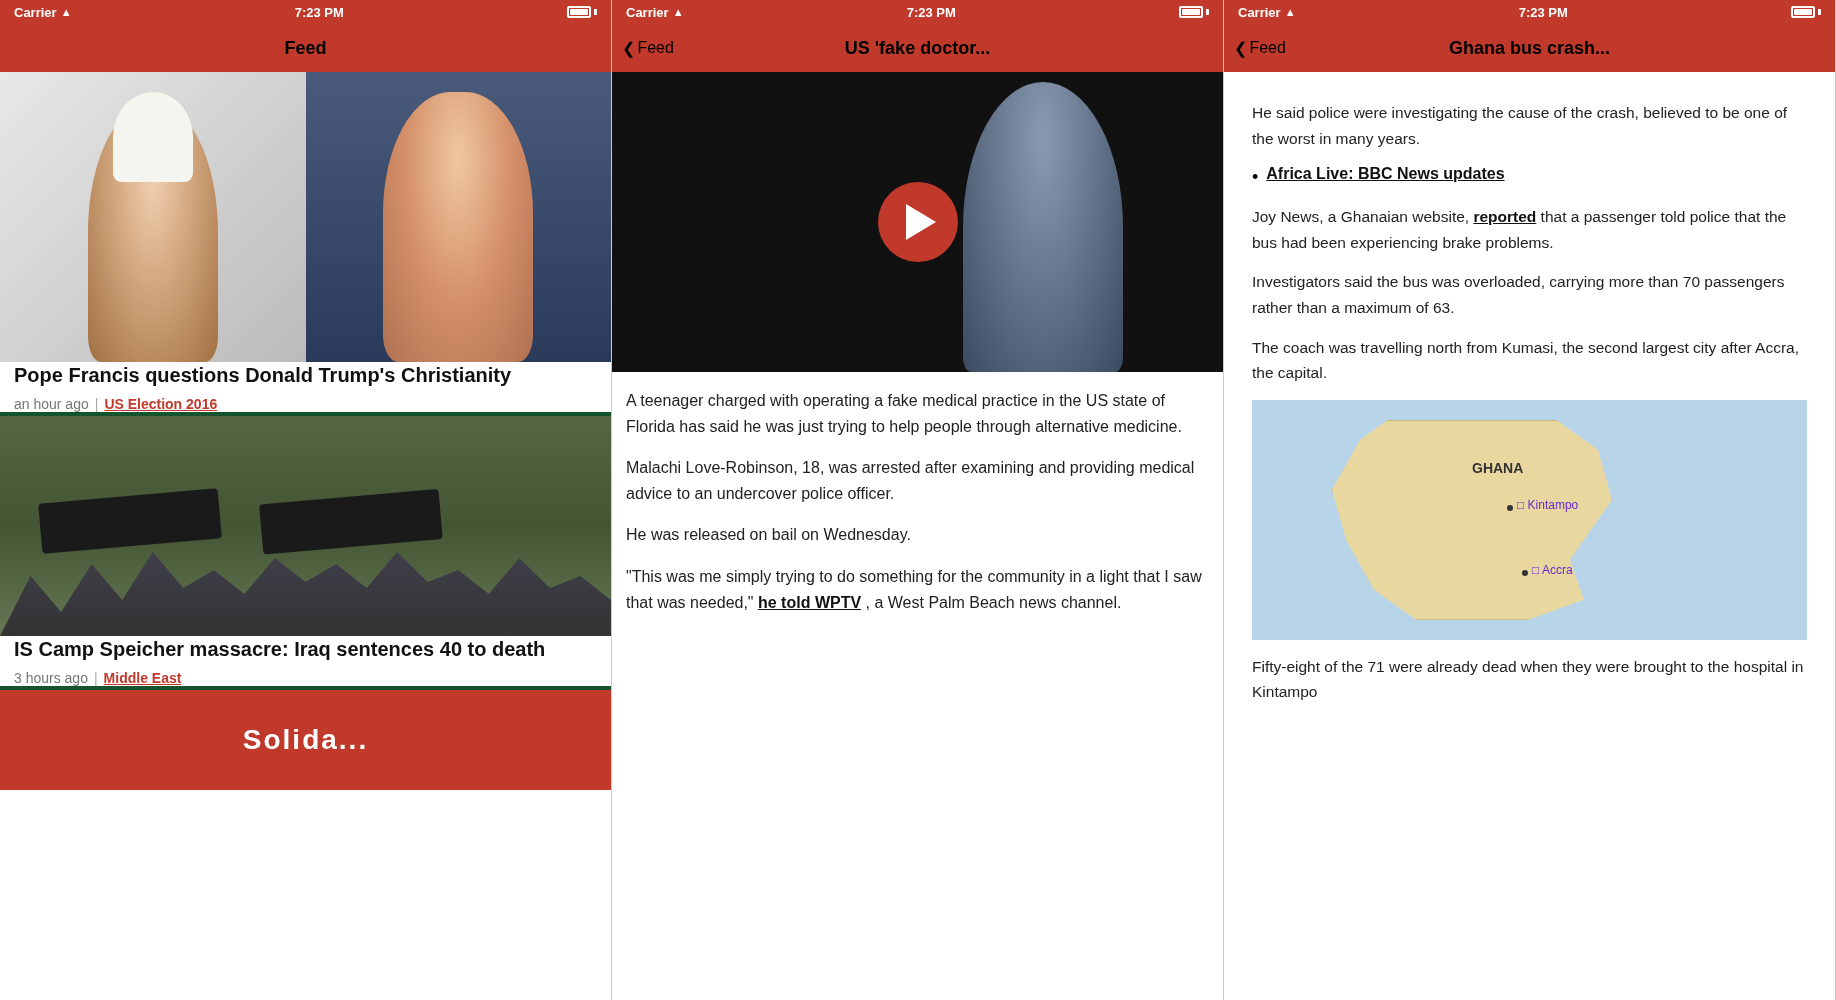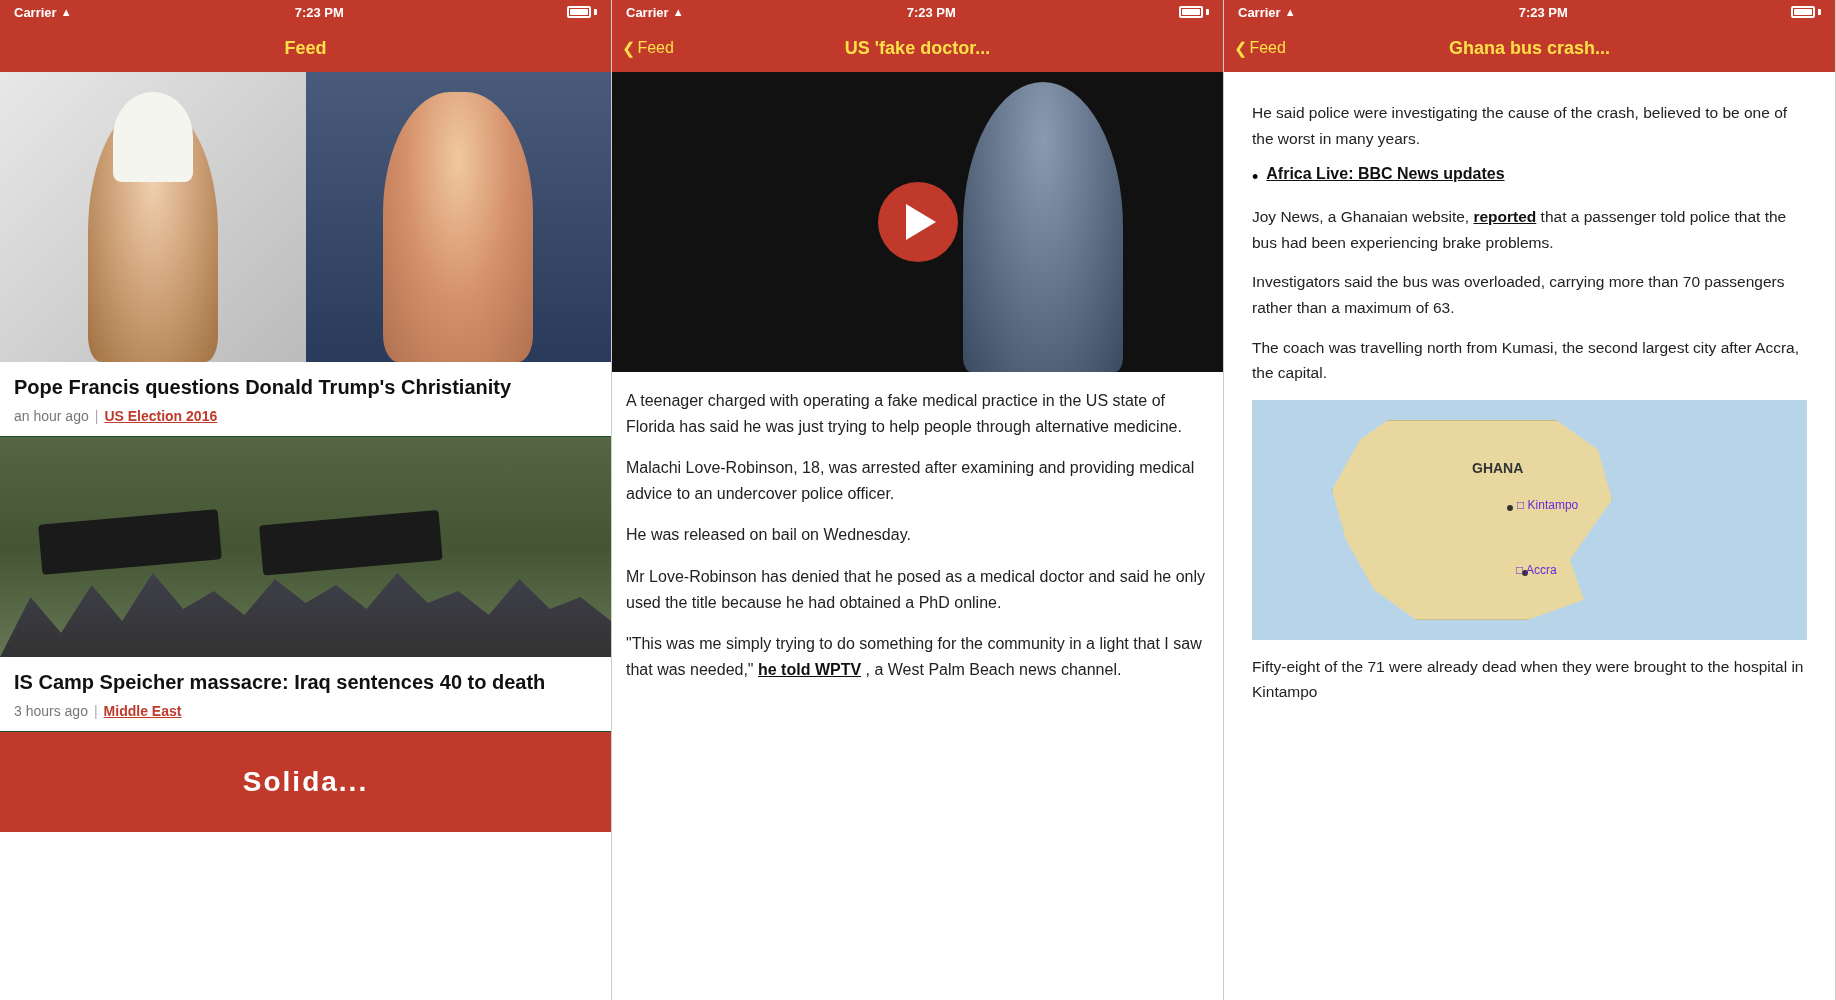--- a/index.html
+++ b/index.html
@@ -59,21 +59,21 @@
       border-radius: 0 1px 1px 0;
       display: inline-block;
       margin-left: 1px;
       vertical-align: middle;
     }
     .wifi-icon { font-size: 11px; }
 
     
     .nav-bar {
       background: #c0392b;
-      color: #fde047;
+      color: #000000;
       display: flex;
       align-items: center;
       justify-content: center;
       padding: 10px 14px;
       font-size: 18px;
       font-weight: 700;
       height: 48px;
       position: relative;
     }
     .nav-bar .back-btn {
@@ -148,22 +148,22 @@
       position: absolute;
       bottom: 0; left: 50%;
       transform: translateX(-50%);
       width: 150px;
       height: 270px;
       background: radial-gradient(ellipse at 50% 25%, #f0c8a0 0%, #d4906a 50%, #b07050 100%);
       border-radius: 45% 45% 10% 10%;
     }
 
     .news-item {
-      padding: 12px 14px;
-      border-bottom: 1px solid #14532d;
+      padding: 0 14px;
+      border-bottom: 4px solid #14532d;
     }
     .news-item h2 {
       font-size: 20px;
       font-weight: 700;
       color: #111;
       line-height: 1.3;
       margin-bottom: 8px;
     }
     .news-meta {
       font-size: 14px;
@@ -431,21 +431,20 @@
   <div class="content scroll-content">
 
     <div class="video-thumbnail">
       <div class="play-button"></div>
     </div>
 
     <div class="article-body">
       <p>A teenager charged with operating a fake medical practice in the US state of Florida has said he was just trying to help people through alternative medicine.</p>
       <p>Malachi Love-Robinson, 18, was arrested after examining and providing medical advice to an undercover police officer.</p>
       <p>He was released on bail on Wednesday.</p>
-      <p>Mr Love-Robinson has denied that he posed as a medical doctor and said he only used the title because he had obtained a PhD online.</p>
       <p>
         <span>"This was me simply trying to do something for the community in a light that I saw that was needed,"</span>
         <span class="article-link">he told WPTV</span>
         <span>, a West Palm Beach news channel.</span>
       </p>
     </div>
   </div>
 </div>
 
 <div class="phone-panel ghana-panel">
@@ -485,19 +484,19 @@
 
       <p class="article-text">Investigators said the bus was overloaded, carrying more than 70 passengers rather than a maximum of 63.</p>
       <p class="article-text">The coach was travelling north from Kumasi, the second largest city after Accra, the capital.</p>
 
       <div class="map-container">
         <div class="ghana-shape"></div>
         <span class="map-label-ghana">GHANA</span>
         <div class="map-dot" style="top: 105px; left: 255px;"></div>
         <span class="map-label" style="top: 98px; left: 265px;">□ Kintampo</span>
         <div class="map-dot" style="top: 170px; left: 270px;"></div>
-        <span class="map-label" style="top: 163px; left: 264px;">□ Accra</span>
+        <span class="map-label" style="top: 163px; left: 280px;">□ Accra</span>
       </div>
 
       <p class="article-text">Fifty-eight of the 71 were already dead when they were brought to the hospital in Kintampo</p>
     </div>
   </div>
 </div>
 
 </body></html>

